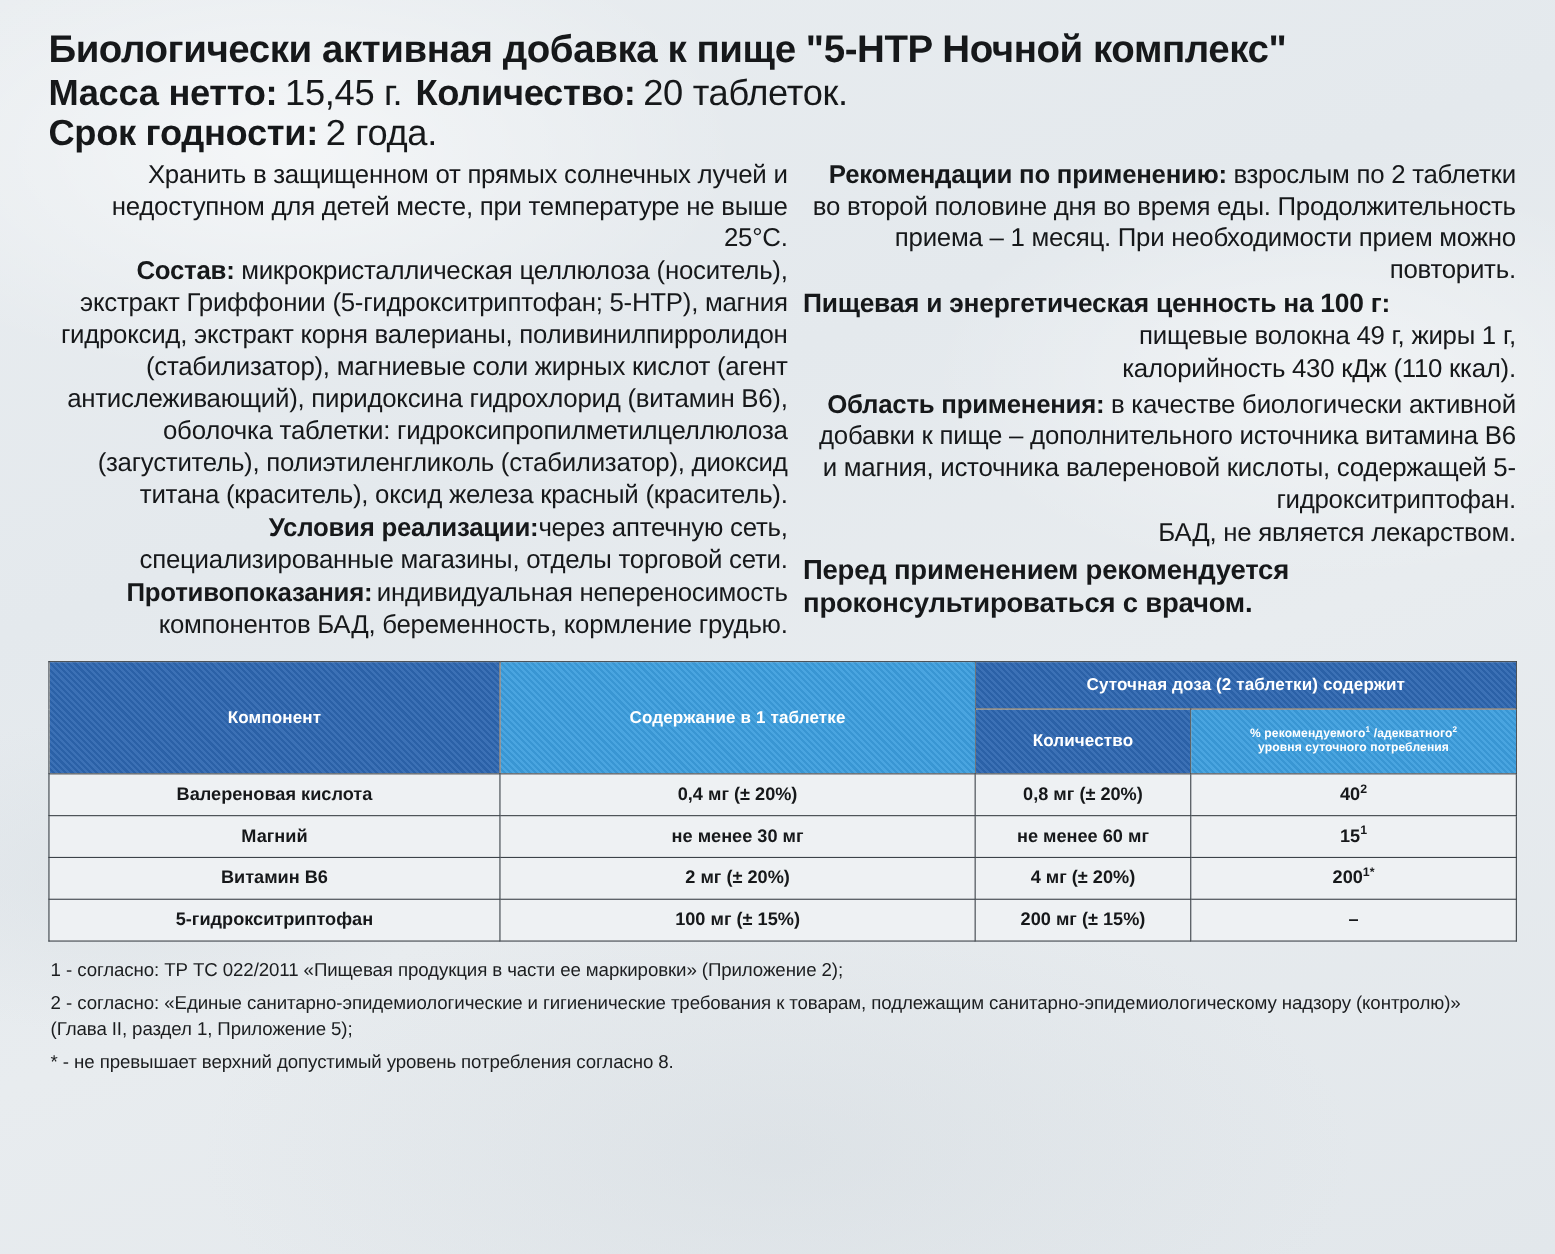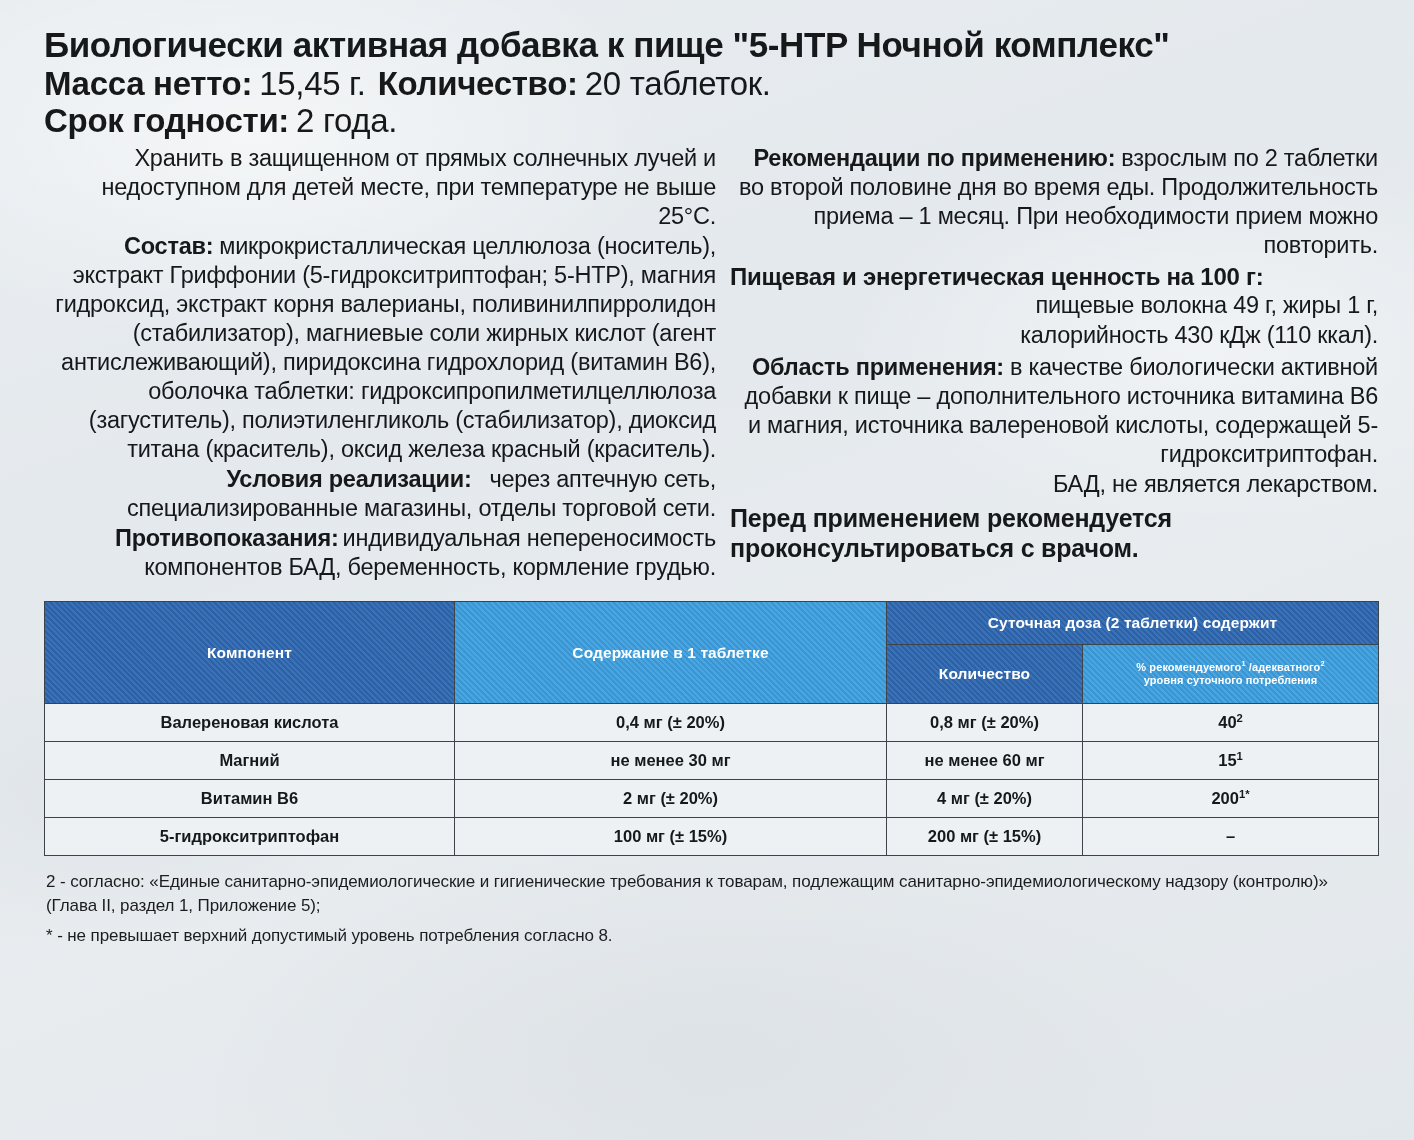--- a/index.html
+++ b/index.html
@@ -174,21 +174,21 @@
     <p class="subline"><b>Срок годности:</b><span class="val" style="margin-left:7px">2 года.</span></p>
 
     <div class="cols">
 
       <div class="col-left">
 
         <p class="para">Хранить в защищенном от прямых солнечных лучей и недоступном для детей месте, при температуре не выше 25°C.</p>
 
         <p class="para"><span class="hdr-inline">Состав:</span><span style="margin-left:6px">микрокристаллическая целлюлоза (носитель), экстракт Гриффонии (5-гидрокситриптофан; 5-HTP), магния гидроксид, экстракт корня валерианы, поливинилпирролидон (стабилизатор), магниевые соли жирных кислот (агент антислеживающий), пиридоксина гидрохлорид (витамин B6), оболочка таблетки: гидроксипропилметилцеллюлоза (загуститель), полиэтиленгликоль (стабилизатор), диоксид титана (краситель), оксид железа красный (краситель).</span></p>
 
-        <p class="para"><span class="hdr-inline">Условия реализации:</span><span style="margin-left:18px">через аптечную сеть, специализированные магазины, отделы торговой сети.</span></p>
+        <p class="para"><span class="hdr-inline">Условия реализации:</span><span style="margin-left:0">через аптечную сеть, специализированные магазины, отделы торговой сети.</span></p>
 
         <p class="para"><span class="hdr-inline">Противопоказания:</span><span style="margin-left:4px">индивидуальная непереносимость компонентов БАД, беременность, кормление грудью.</span></p>
 
       </div>
 
       <div class="col-right">
 
         <p class="para"><span class="hdr-inline">Рекомендации по применению:</span><span style="margin-left:6px">взрослым по 2 таблетки во второй половине дня во время еды. Продолжительность приема – 1 месяц. При необходимости прием можно повторить.</span></p>
 
         <p class="blockhead">Пищевая и энергетическая ценность на 100 г:</p>
@@ -258,17 +258,18 @@
           <td class="name">5-гидрокситриптофан</td>
           <td>100 мг (± 15%)</td>
           <td>200 мг (± 15%)</td>
           <td><span>–</span><sup></sup></td>
         </tr>
       </tbody>
     </table>
   </div>
 
   <div class="notes">
+    <p>1 - согласно: ТР ТС 022/2011 «Пищевая продукция в части ее маркировки» (Приложение 2);</p>
     <p>2 - согласно: «Единые санитарно-эпидемиологические и гигиенические требования к товарам, подлежащим санитарно-эпидемиологическому надзору (контролю)» (Глава II, раздел 1, Приложение 5);</p>
     <p>* - не превышает верхний допустимый уровень потребления согласно 8.</p>
   </div>
 
 </div>
 
 </body></html>

